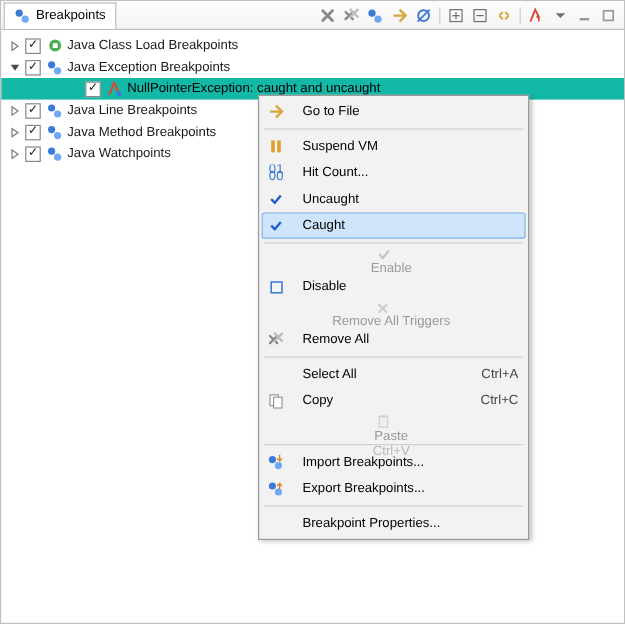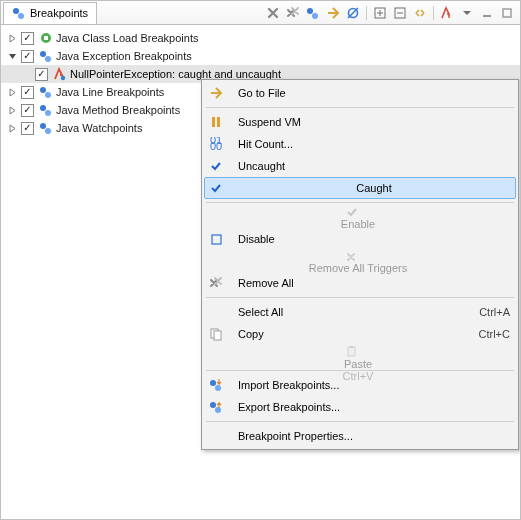--- a/index.html
+++ b/index.html
@@ -10,26 +10,26 @@
 .toolbar { margin-left: auto; display: flex; align-items: center; gap: 2px; padding-right: 4px; }
 .tool-btn { width: 18px; height: 18px; display: inline-flex; align-items: center; justify-content: center; color: #666; cursor: pointer; }
 .sep { width: 1px; height: 14px; background: #ccc; margin: 0 2px; }
 .tree { padding: 4px 0; }
 .row { display: flex; align-items: center; height: 18px; white-space: nowrap; padding-right: 4px; }
 .tw { width: 14px; display: inline-flex; justify-content: center; color: #555; }
 .cb { width: 13px; height: 13px; margin: 0 2px; display: inline-flex; align-items: center; justify-content: center; border: 1px solid #888; background: #fff; position: relative; }
 .cb.checked::after { content: "✓"; font-size: 10px; line-height: 10px; color: #1a1a1a; position: absolute; }
 .ic { width: 16px; height: 16px; display: inline-flex; align-items: center; justify-content: center; margin: 0 2px; }
 .lbl { color: #1a1a1a; }
-.row.selected { background: #e5e5e5; }
+.row.selected { background: #14b8a6; padding-left: 36px; }
 .row.selected .lbl { color: #000; }
-.menu { position: absolute; left: 200px; top: 78px; width: 318px; background: #f2f2f2; border: 1px solid #9a9a9a; box-shadow: 2px 2px 4px rgba(0,0,0,.25); padding: 2px; }
+.menu { position: absolute; left: 214px; top: 78px; width: 226px; background: #f2f2f2; border: 1px solid #9a9a9a; box-shadow: 2px 2px 4px rgba(0,0,0,.25); padding: 2px; }
 .menu .mi { display: flex; align-items: center; height: 22px; padding: 0 6px 0 2px; cursor: default; }
 .menu .mi.disabled { color: #9a9a9a; flex-direction: column; }
-.menu .mi.hover { background: #cfe5fb; border: 1px solid #7bb3e8; border-radius: 2px; padding: 0 5px 0 1px; height: 22px; text-align: center; }
+.menu .mi.hover { background: #cfe5fb; border: 1px solid #7bb3e8; border-radius: 2px; padding: 0 5px 0 1px; height: 22px; }
 .menu .mic { width: 20px; height: 20px; display: inline-flex; align-items: center; justify-content: center; margin-right: 12px; }
 .menu .mt { flex: 1; }
 .menu .mk { color: #444; }
 .menu .mi.disabled .mk { color: #b8b8b8; }
 .msep { height: 1px; background: #d0d0d0; margin: 3px 2px; }
 .ind { display: inline-block; }
 svg { display: block; }
 </style>
 </head>
 <body>

